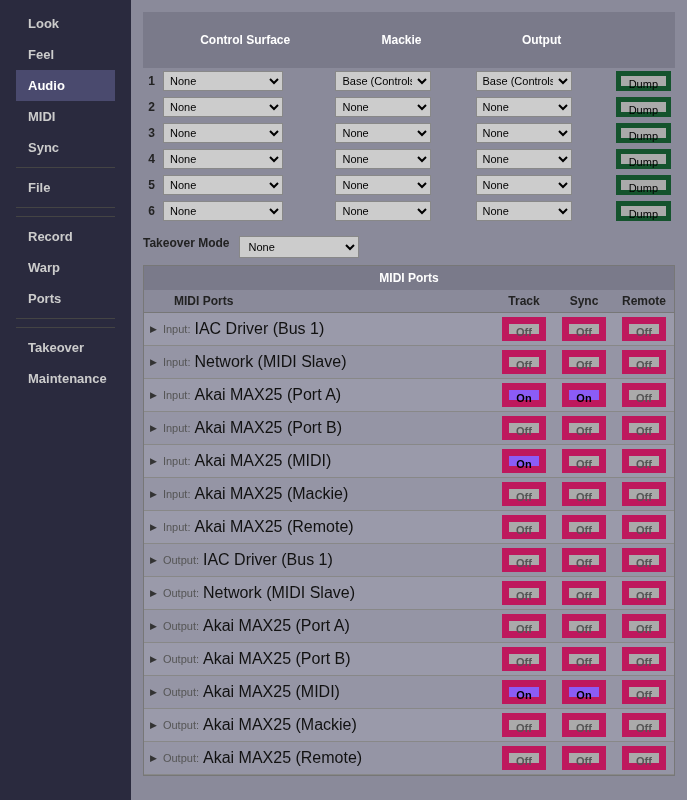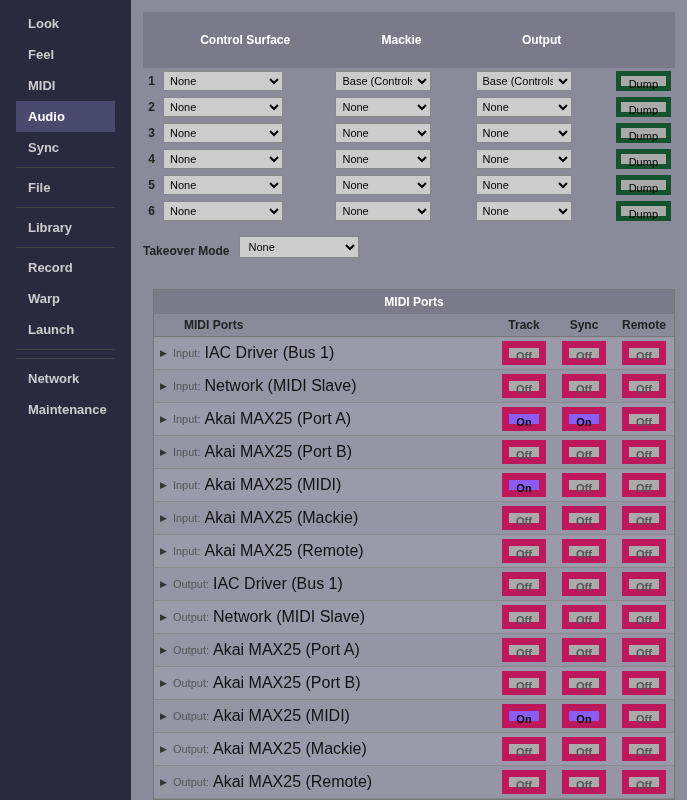--- a/index.html
+++ b/index.html
@@ -78,22 +78,22 @@
       border: 5px solid #14532d;
       color: #000;
       font-size: 11px;
       padding: 2px 8px;
       cursor: pointer;
       height: 20px;
     }
     
     .takeover-row {
       display: flex;
-      align-items: flex-end;
-      margin-bottom: 31px;
+      align-items: flex-start;
+      margin-bottom: 7px;
       gap: 10px;
     }
     .takeover-label {
       font-weight: bold;
       color: #222;
       font-size: 12px;
     }
     select.takeover-select {
       background: #ccc;
       border: 1px solid #888;
@@ -101,21 +101,20 @@
       padding: 2px 4px;
       font-size: 11px;
       height: 22px;
       width: 120px;
       cursor: pointer;
     }
     
     .midi-section {
       background: #9a9aaa;
       border: 1px solid #777;
-      margin-left: 10px;
     }
     .midi-header {
       background: #7a7a8a;
       color: #fff;
       font-weight: bold;
       text-align: center;
       padding: 5px;
       font-size: 12px;
     }
     .midi-col-headers {
@@ -190,34 +189,33 @@
       justify-content: center;
       align-items: center;
     }
   </style>
 </head>
 <body>
 
 <div class="sidebar">
   <div class="sidebar-item">Look</div>
   <div class="sidebar-item">Feel</div>
+  <div class="sidebar-item active">Audio</div>
   <div class="sidebar-item">MIDI</div>
-  <div class="sidebar-item active">Audio</div>
   <div class="sidebar-item">Sync</div>
   <div class="sidebar-divider"></div>
   <div class="sidebar-item">File</div>
   <div class="sidebar-divider"></div>
-  <div class="sidebar-item">Library</div>
   <div class="sidebar-divider"></div>
   <div class="sidebar-item">Record</div>
   <div class="sidebar-item">Warp</div>
-  <div class="sidebar-item">Launch</div>
+  <div class="sidebar-item">Ports</div>
   <div class="sidebar-divider"></div>
   <div class="sidebar-divider"></div>
-  <div class="sidebar-item">Network</div>
+  <div class="sidebar-item">Takeover</div>
   <div class="sidebar-item">Maintenance</div>
 </div>
 
 <div class="main-content">
 
   <table class="section-table">
     <thead>
       <tr>
         <th style="width:16px;"></th>
         <th>Control Surface</th>

